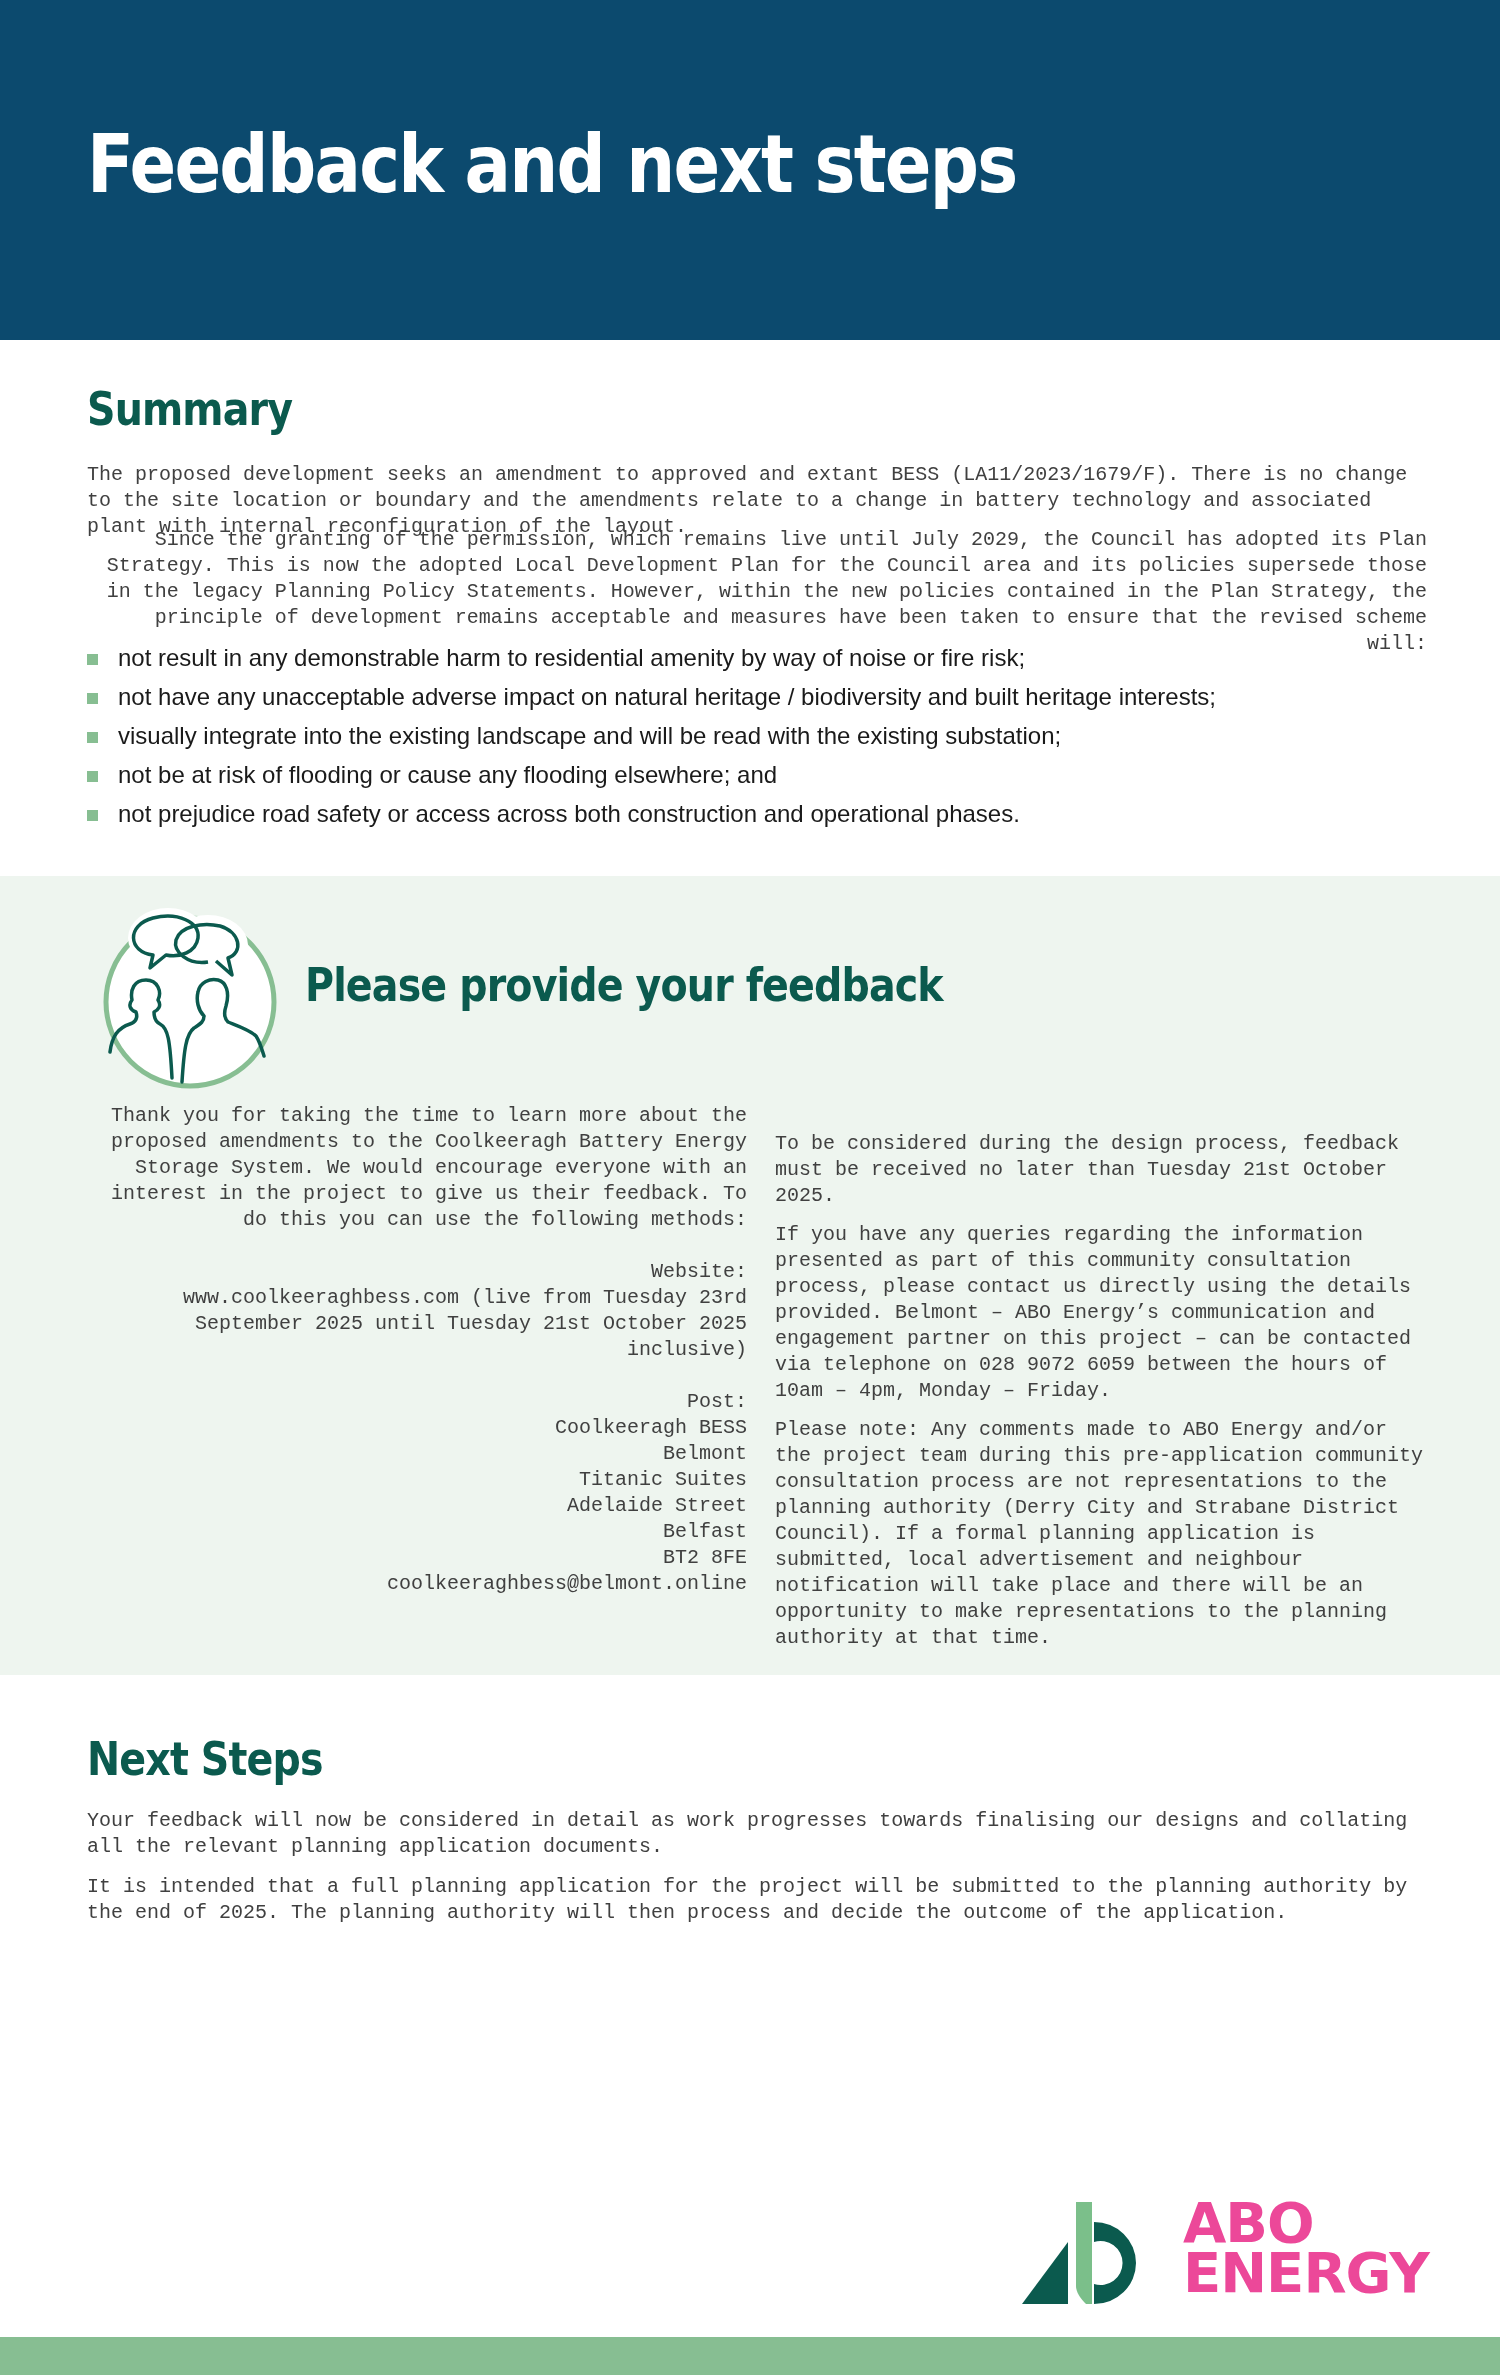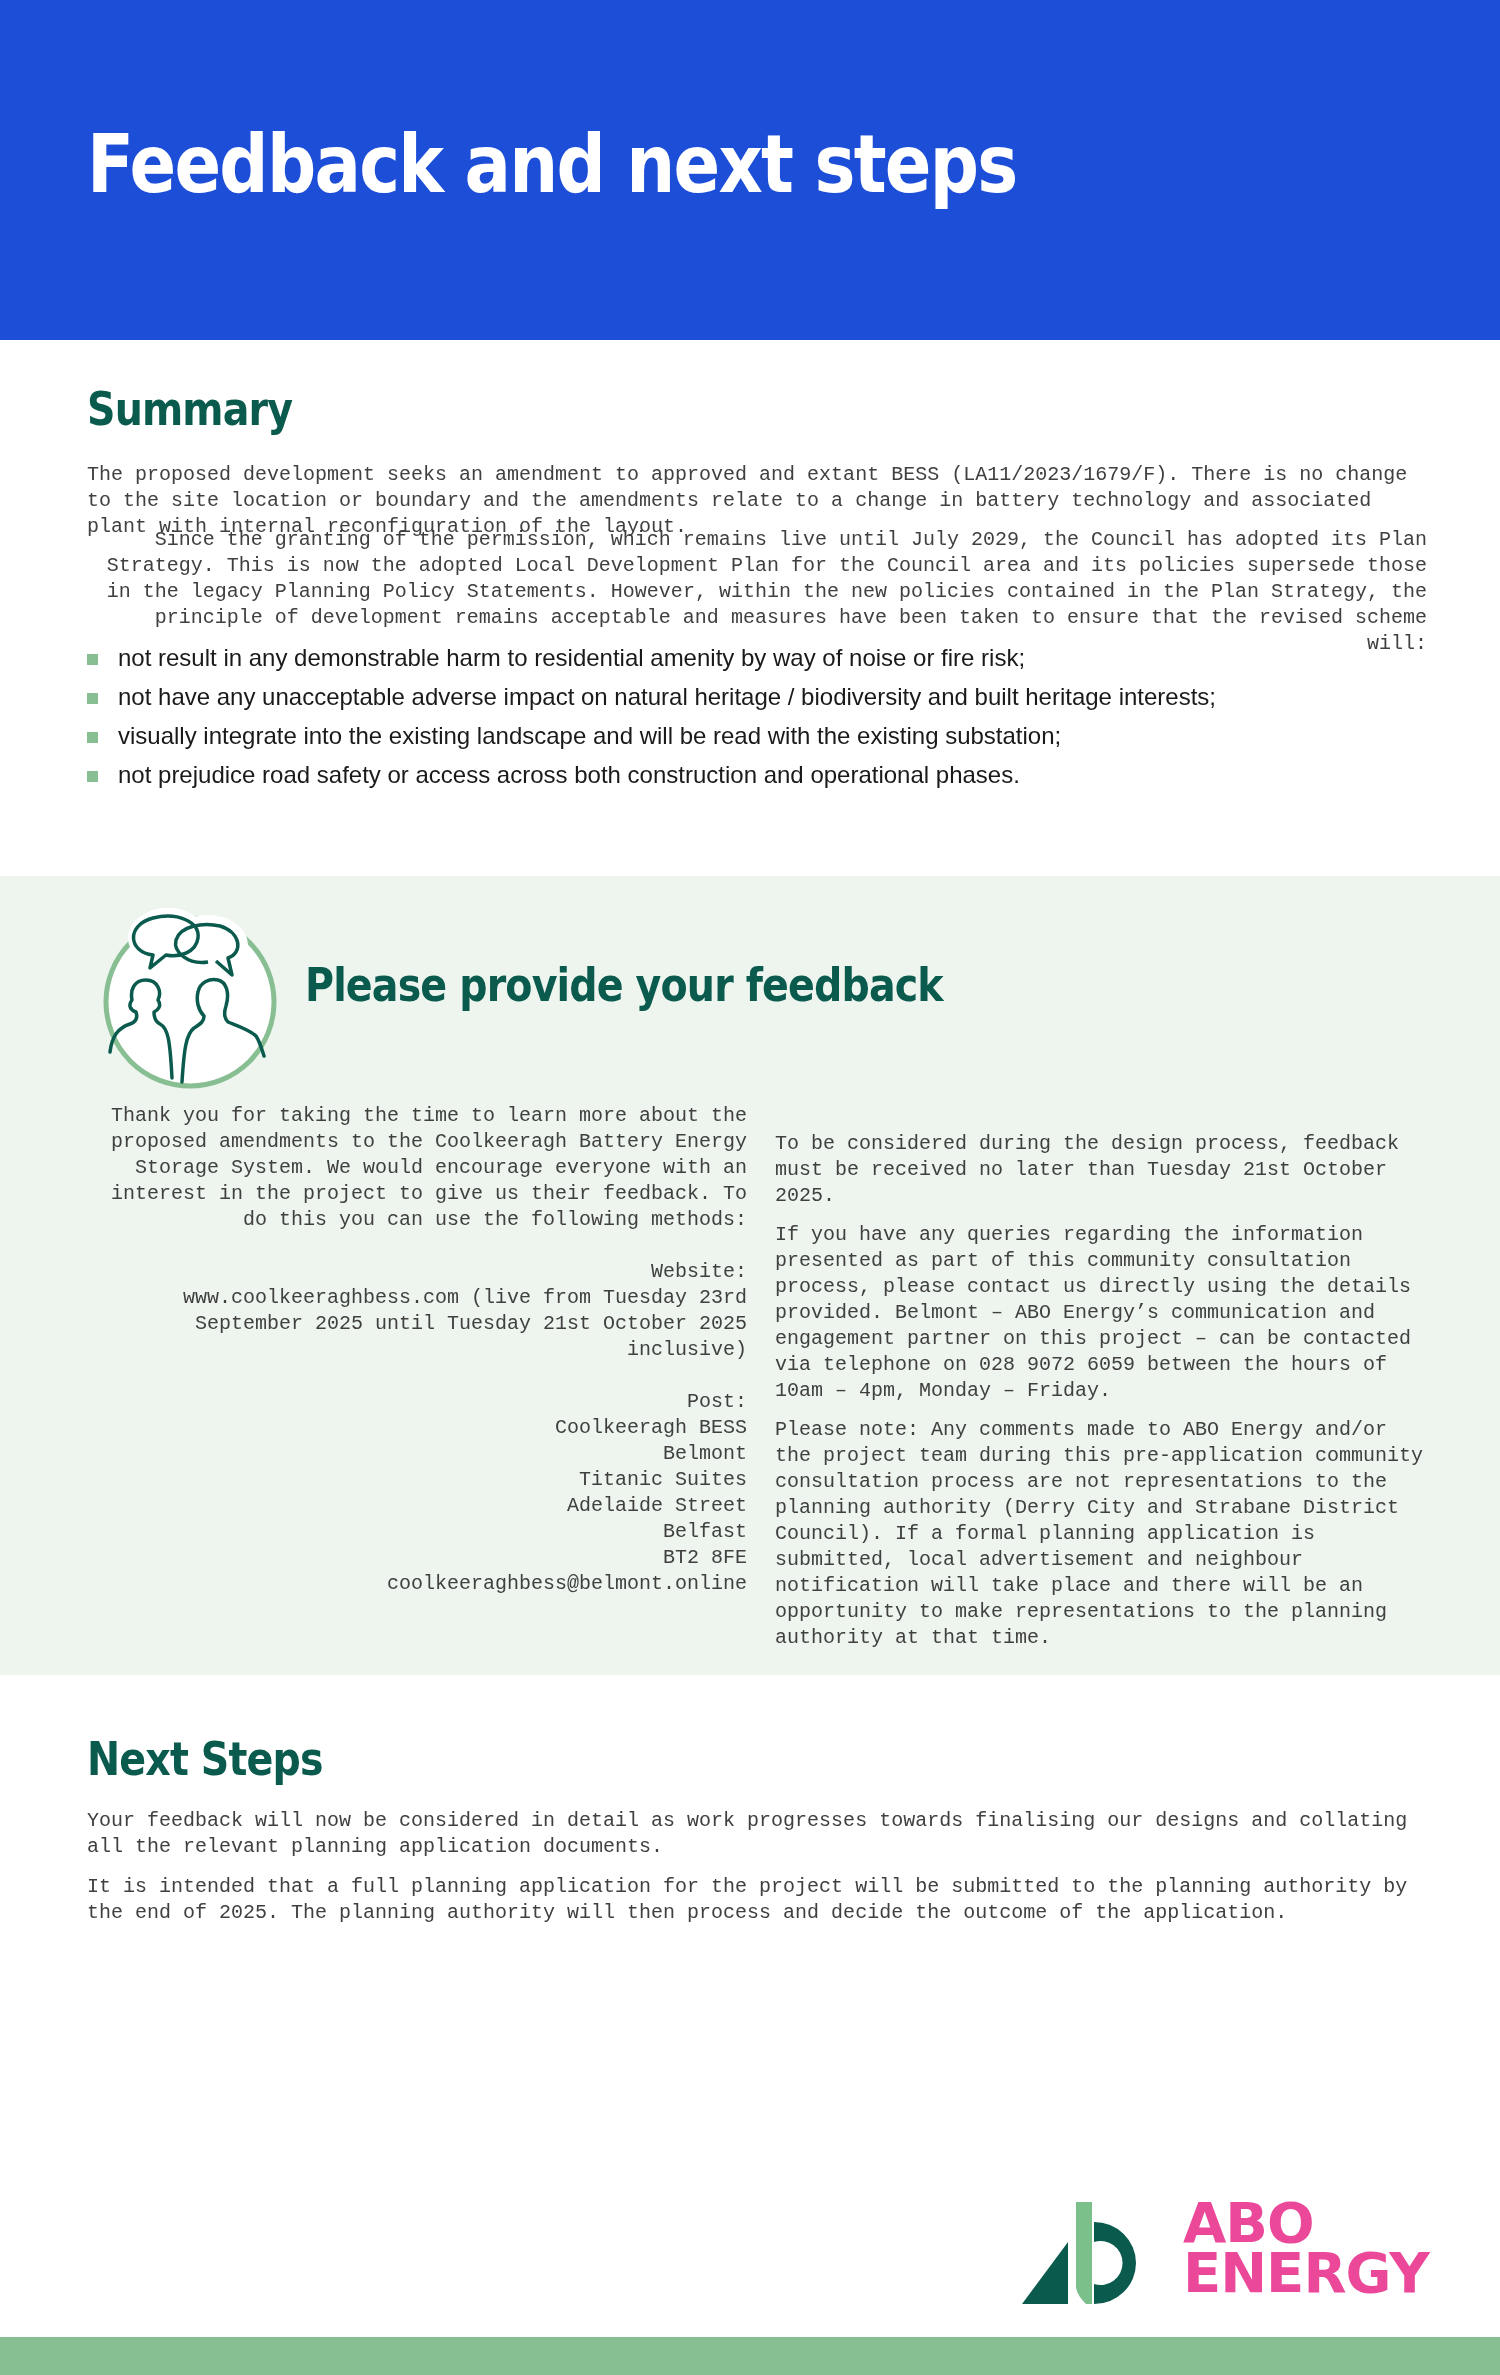--- a/index.html
+++ b/index.html
@@ -1,19 +1,19 @@
 <!DOCTYPE html>
 <html><head>
 <meta charset="utf-8">
 <style>
   * { box-sizing: border-box; margin: 0; padding: 0; }
   html, body { width: 1500px; height: 2375px; background: #ffffff; overflow: hidden; }
   body { font-family: "Liberation Sans", sans-serif; color: #1a1a1a; position: relative; }
 
-  .hero { position: absolute; left: 0; top: 0; width: 1500px; height: 340px; background: #1d4ed8; }
+  .hero { position: absolute; left: 0; top: 0; width: 1500px; height: 340px; background: #0c4a6e; }
   .hero h1 { position: absolute; left: 87px; top: 118px; font-family: "DejaVu Sans", sans-serif; font-weight: bold; font-size: 80px; color: #ffffff; letter-spacing: -2px; transform: scaleX(0.86); transform-origin: left center; white-space: nowrap; }
 
   .h2 { font-family: "DejaVu Sans", sans-serif; font-weight: bold; color: #0b5a4e; font-size: 46px; letter-spacing: -1px; transform: scaleX(0.86); transform-origin: left center; white-space: nowrap; position: absolute; }
 
   .p { position: absolute; font-size: 20px; line-height: 26px; color: #404040; font-family: Liberation Mono, monospace; }
 
   #summary-title { left: 87px; top: 382px; }
   #summary-p1 { left: 87px; top: 462px; width: 1340px; }
   #summary-p2 { left: 87px; top: 527px; width: 1340px; text-align: right; }
 
@@ -47,20 +47,21 @@
   <h1>Feedback and next steps</h1>
 </div>
 
 <h2 class="h2" id="summary-title">Summary</h2>
 <p class="p" id="summary-p1">The proposed development seeks an amendment to approved and extant BESS (LA11/2023/1679/F). There is no change to the site location or boundary and the amendments relate to a change in battery technology and associated plant with internal reconfiguration of the layout.</p>
 <p class="p" id="summary-p2">Since the granting of the permission, which remains live until July 2029, the Council has adopted its Plan Strategy.  This is now the adopted Local Development Plan for the Council area and its policies supersede those in the legacy Planning Policy Statements.  However, within the new policies contained in the Plan Strategy, the principle of development remains acceptable and measures have been taken to ensure that the revised scheme will:</p>
 <ul class="bullets">
   <li><span class="sq"></span><span>not result in any demonstrable harm to residential amenity by way of noise or fire risk;</span></li>
   <li><span class="sq"></span><span>not have any unacceptable adverse impact on natural heritage / biodiversity and built heritage interests;</span></li>
   <li><span class="sq"></span><span>visually integrate into the existing landscape and will be read with the existing substation;</span></li>
+  <li><span class="sq"></span><span>not be at risk of flooding or cause any flooding elsewhere; and</span></li>
   <li><span class="sq"></span><span>not prejudice road safety or access across both construction and operational phases.</span></li>
 </ul>
 
 <div class="feedback"></div>
 
 <div class="icon-wrap">
   <svg width="184" height="190" viewBox="0 0 184 190">
     <circle cx="92" cy="102" r="84" fill="#ffffff" stroke="#87be92" stroke-width="5"></circle>
 
     <ellipse cx="70" cy="38" rx="40" ry="30" fill="#ffffff"></ellipse>

